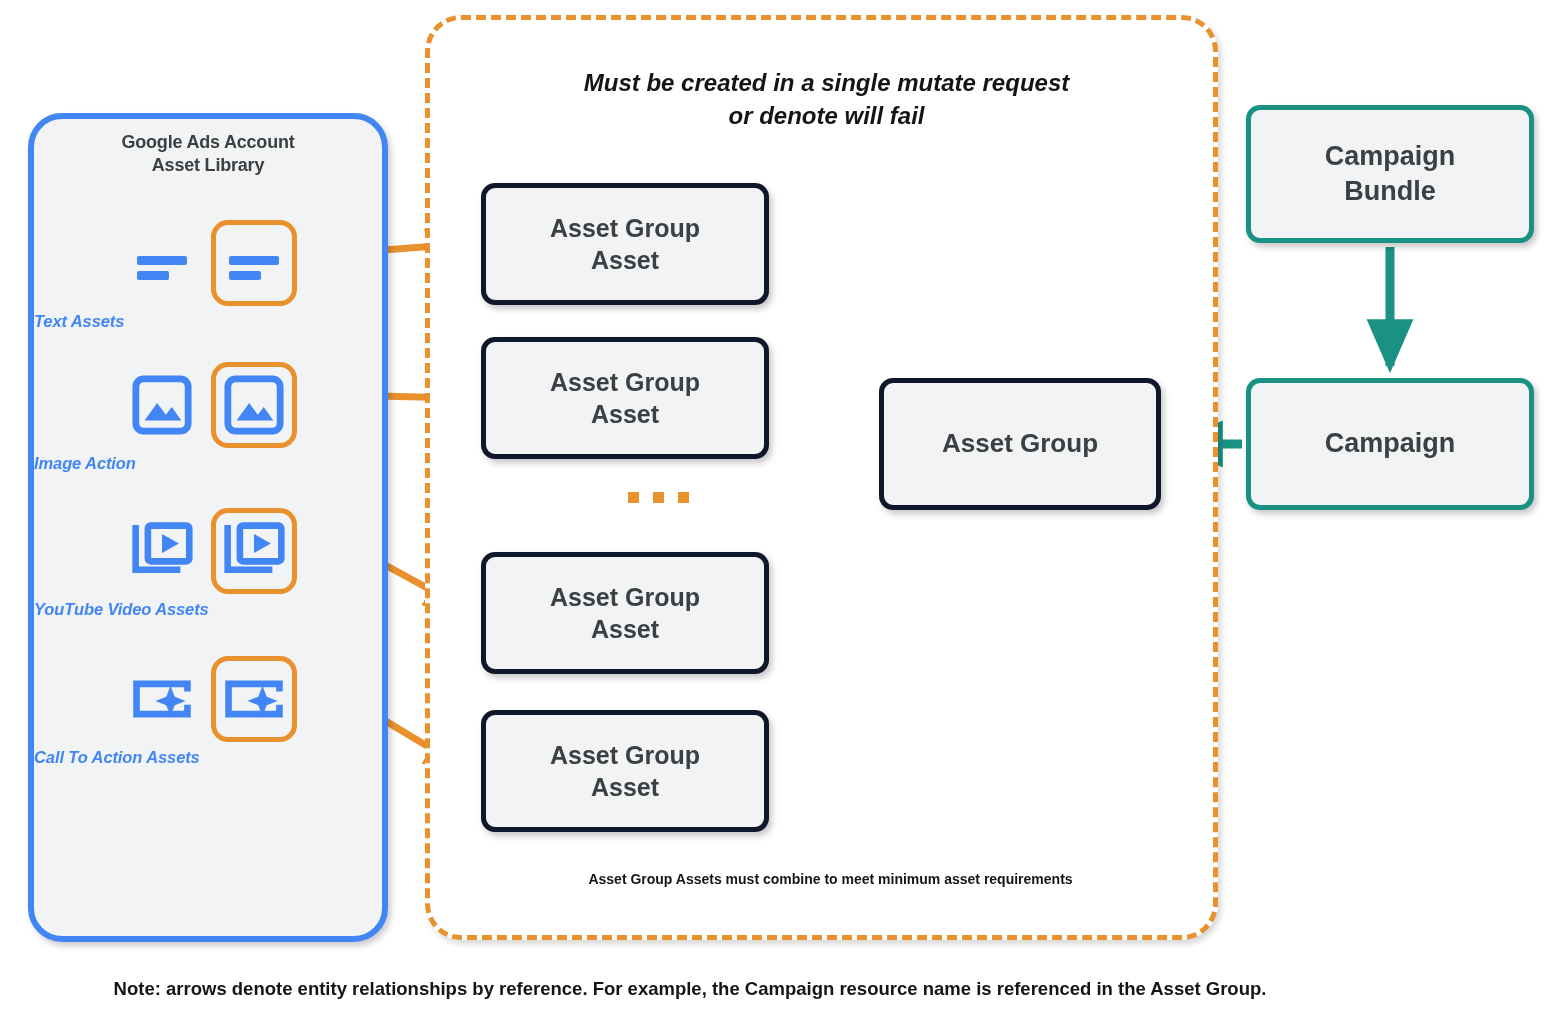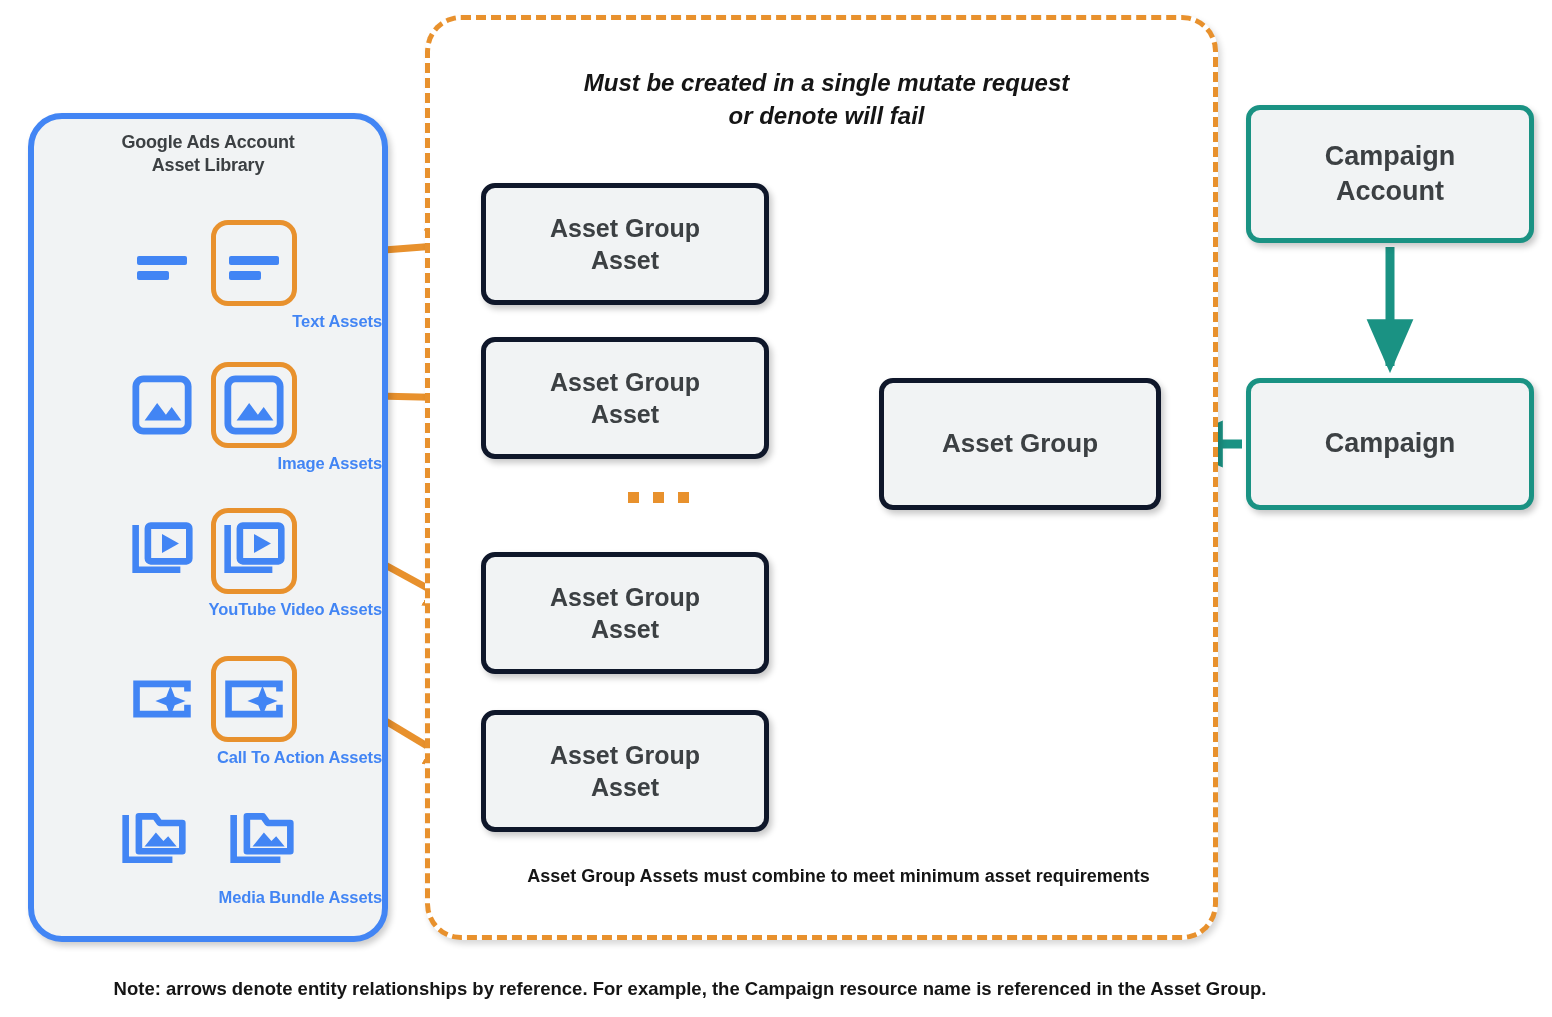--- a/index.html
+++ b/index.html
@@ -49,21 +49,22 @@
     font-size: 18px;
     font-weight: 700;
     line-height: 1.28;
     color: #3c4043;
     letter-spacing: -0.2px;
   }
   .asset-row {
     position: absolute;
     left: 0;
     width: 100%;
-    text-align: right;
+    text-align: left;
+    font-style: italic;
   }
   .asset-icons {
     display: flex;
     justify-content: center;
     align-items: center;
     gap: 6px;
     height: 96px;
   }
   .icon-box {
     width: 86px;
@@ -104,25 +105,25 @@
     width: 725px;
     text-align: center;
     font-size: 24px;
     font-style: italic;
     font-weight: 700;
     line-height: 1.38;
     color: #151515;
   }
   .mutate-footnote {
     position: absolute;
-    left: 22px;
+    left: 14px;
     bottom: 48px;
     width: 773px;
     text-align: center;
-    font-size: 18px;
+    font-size: 14px;
     font-weight: 700;
     color: #151515;
   }
 
   
   .node {
     position: absolute;
     box-sizing: border-box;
     background: #f1f3f4;
     border-radius: 14px;
@@ -267,21 +268,21 @@
             <path d="M14,48 L27,30 L36,42 L42,34 L52,48 Z" fill="#4285f4"></path>
           </svg>
         </div>
         <div class="icon-box highlight">
           <svg width="62" height="62" viewBox="0 0 64 64" aria-hidden="true">
             <rect x="5" y="5" width="54" height="54" rx="8" fill="none" stroke="#4285f4" stroke-width="7"></rect>
             <path d="M14,48 L27,30 L36,42 L42,34 L52,48 Z" fill="#4285f4"></path>
           </svg>
         </div>
       </div>
-      <div class="asset-caption">Image Assets</div>
+      <div class="asset-caption">Image Action</div>
     </div>
 
     <div class="asset-row" style="top:532px">
       <div class="asset-icons">
         <div class="icon-box">
           <svg width="66" height="56" viewBox="0 0 70 56" aria-hidden="true">
             <path d="M62,34 L62,44 L8,44 L8,12 L62,12 L62,20" fill="none" stroke="#4285f4" stroke-width="7" stroke-linecap="butt"></path>
             <path d="M44,14 L48.5,25.5 L60,30 L48.5,34.5 L44,46 L39.5,34.5 L28,30 L39.5,25.5 Z" fill="#4285f4"></path>
           </svg>
         </div>
@@ -308,39 +309,20 @@
           <svg width="64" height="62" viewBox="0 0 68 64" aria-hidden="true">
             <path d="M6,8 L6,52 L50,52" fill="none" stroke="#4285f4" stroke-width="7" stroke-linecap="square"></path>
             <rect x="19" y="5" width="44" height="38" rx="3" fill="none" stroke="#4285f4" stroke-width="7"></rect>
             <path d="M34,14 L52,24 L34,34 Z" fill="#4285f4"></path>
           </svg>
         </div>
       </div>
       <div class="asset-caption">YouTube Video  Assets</div>
     </div>
 
-    <div class="asset-row" style="top:672px">
-      <div class="asset-icons" style="gap:22px">
-        <div class="icon-box">
-          <svg width="68" height="62" viewBox="0 0 72 64" aria-hidden="true">
-            <path d="M6,10 L6,54 L52,54" fill="none" stroke="#4285f4" stroke-width="7" stroke-linecap="square"></path>
-            <path d="M20,8 L20,45 L66,45 L66,15 L42,15 L37,8 Z" fill="none" stroke="#4285f4" stroke-width="7" stroke-linejoin="round"></path>
-            <path d="M26,40 L38,25 L46,34 L51,29 L60,40 Z" fill="#4285f4"></path>
-          </svg>
-        </div>
-        <div class="icon-box">
-          <svg width="68" height="62" viewBox="0 0 72 64" aria-hidden="true">
-            <path d="M6,10 L6,54 L52,54" fill="none" stroke="#4285f4" stroke-width="7" stroke-linecap="square"></path>
-            <path d="M20,8 L20,45 L66,45 L66,15 L42,15 L37,8 Z" fill="none" stroke="#4285f4" stroke-width="7" stroke-linejoin="round"></path>
-            <path d="M26,40 L38,25 L46,34 L51,29 L60,40 Z" fill="#4285f4"></path>
-          </svg>
-        </div>
-      </div>
-      <div class="asset-caption">Media Bundle  Assets</div>
-    </div>
   </div>
 
   <div class="mutate-box">
     <div class="mutate-title">
       <span>Must be created in a single mutate request</span><br>
       <span>or denote will fail</span>
     </div>
     <div class="mutate-footnote">Asset Group Assets must combine to meet minimum asset requirements</div>
   </div>
 
@@ -375,21 +357,21 @@
     <span></span>
   </div>
 
   <div class="node orange asset-group-node">
     <span>Asset Group</span>
   </div>
 
   <div class="node teal campaign-budget-node">
     <div>
       <span>Campaign</span><br>
-      <span>Account</span>
+      <span>Bundle</span>
     </div>
   </div>
 
   <div class="node teal campaign-node">
     <span>Campaign</span>
   </div>
 
   <div class="bottom-note">Note: arrows denote entity relationships by reference. For example, the Campaign resource name is referenced in the Asset Group.</div>
 
 </div>

